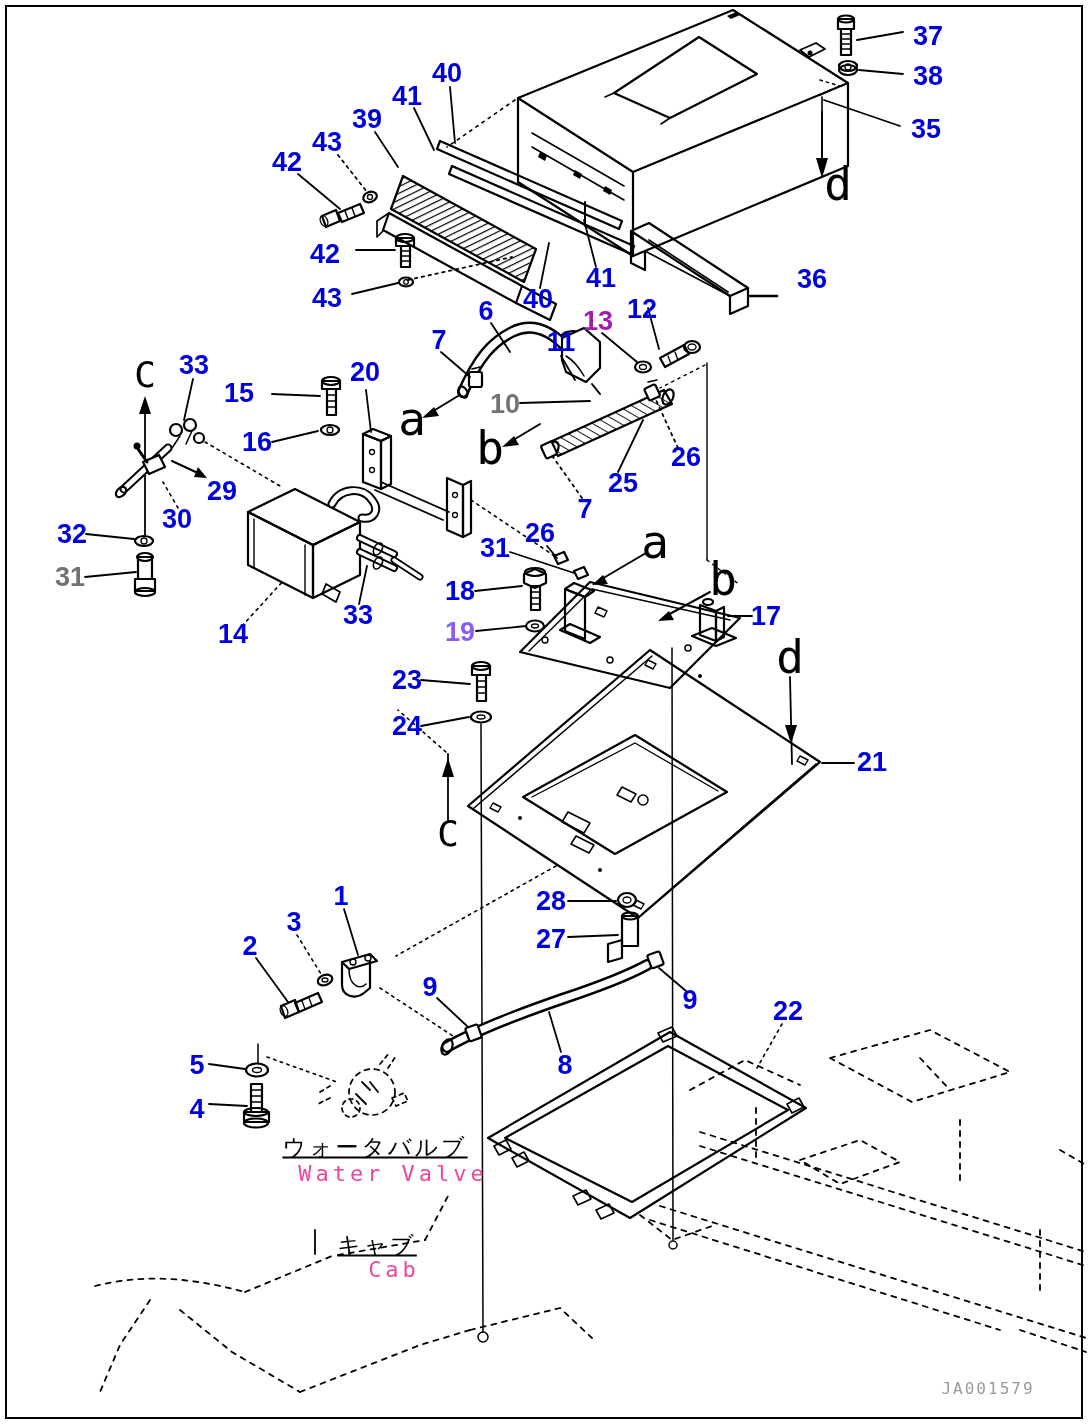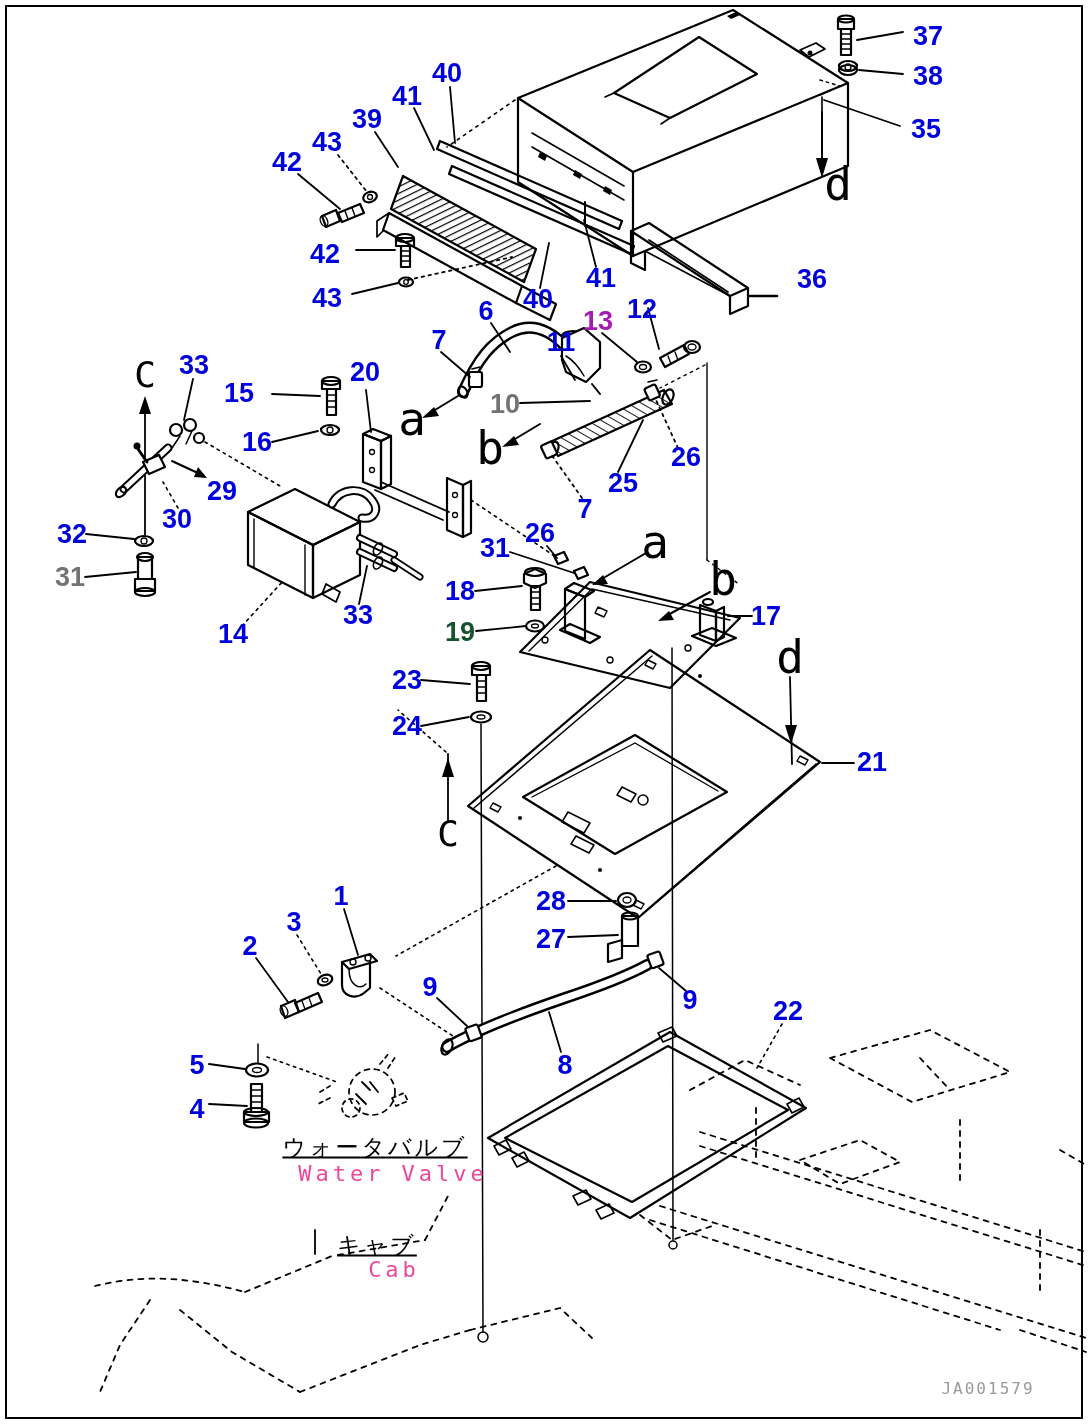--- a/index.html
+++ b/index.html
@@ -489,21 +489,21 @@
       <span class="callout" style="left: 585px; top: 510px; color: rgb(0, 0, 221);">7</span>
       <span class="callout" style="left: 540px; top: 534px; color: rgb(0, 0, 221);">26</span>
       <span class="callout" style="left: 495px; top: 549px; color: rgb(0, 0, 221);">31</span>
       <span class="callout" style="left: 222px; top: 492px; color: rgb(0, 0, 221);">29</span>
       <span class="callout" style="left: 177px; top: 520px; color: rgb(0, 0, 221);">30</span>
       <span class="callout" style="left: 72px; top: 535px; color: rgb(0, 0, 221);">32</span>
       <span class="callout" style="left: 70px; top: 578px; color: #737373;">31</span>
       <span class="callout" style="left: 233px; top: 635px; color: rgb(0, 0, 221);">14</span>
       <span class="callout" style="left: 358px; top: 616px; color: rgb(0, 0, 221);">33</span>
       <span class="callout" style="left: 460px; top: 592px; color: rgb(0, 0, 221);">18</span>
-      <span class="callout" style="left: 460px; top: 633px; color: #14532d; text-align: center;">19</span>
+      <span class="callout" style="left: 460px; top: 633px; color: #8b5cf6; text-align: center;">19</span>
       <span class="callout" style="left: 766px; top: 617px; color: rgb(0, 0, 221);">17</span>
       <span class="callout" style="left: 407px; top: 681px; color: rgb(0, 0, 221);">23</span>
       <span class="callout" style="left: 407px; top: 727px; color: rgb(0, 0, 221);">24</span>
       <span class="callout" style="left: 872px; top: 763px; color: rgb(0, 0, 221);">21</span>
       <span class="callout" style="left: 551px; top: 902px; color: rgb(0, 0, 221);">28</span>
       <span class="callout" style="left: 551px; top: 940px; color: rgb(0, 0, 221);">27</span>
       <span class="callout" style="left: 341px; top: 897px; color: rgb(0, 0, 221);">1</span>
       <span class="callout" style="left: 294px; top: 923px; color: rgb(0, 0, 221);">3</span>
       <span class="callout" style="left: 250px; top: 947px; color: rgb(0, 0, 221);">2</span>
       <span class="callout" style="left: 430px; top: 988px; color: rgb(0, 0, 221);">9</span>

